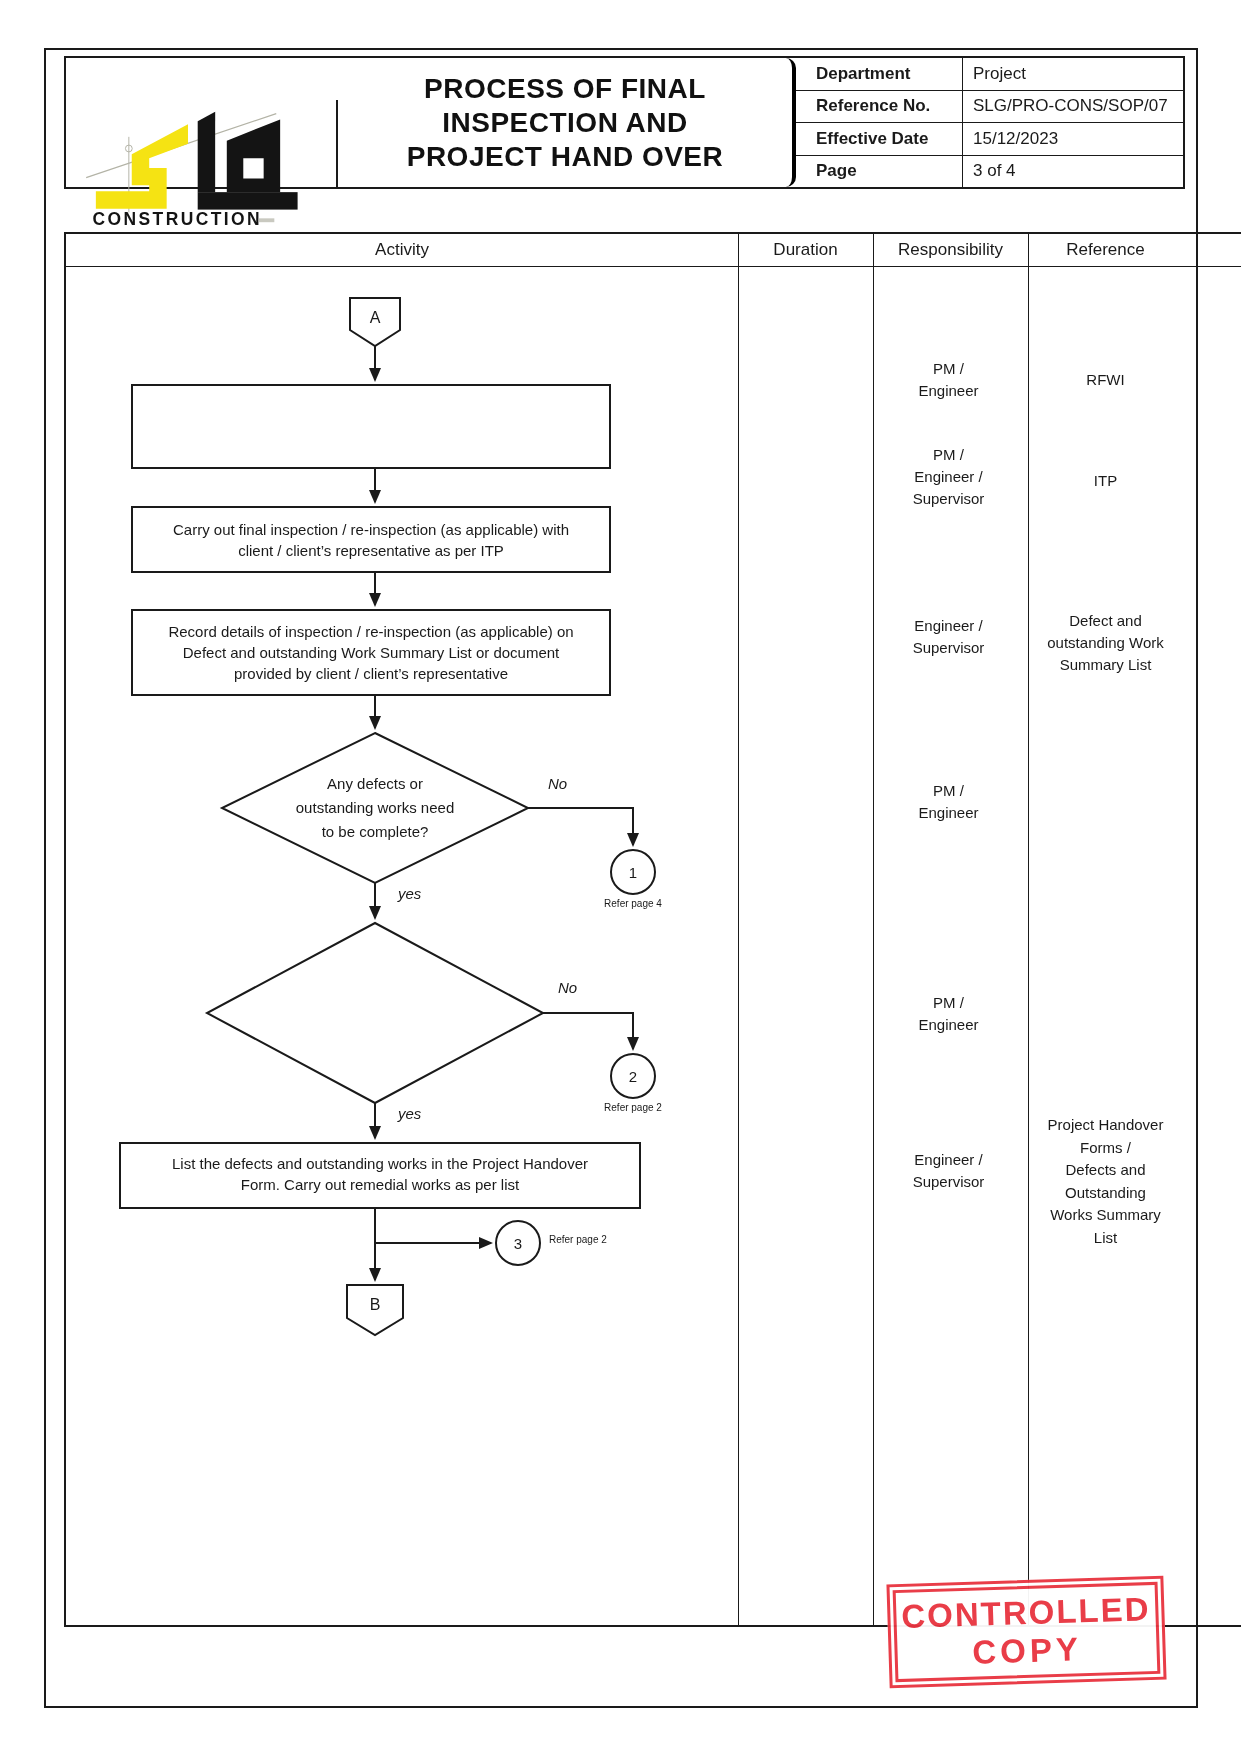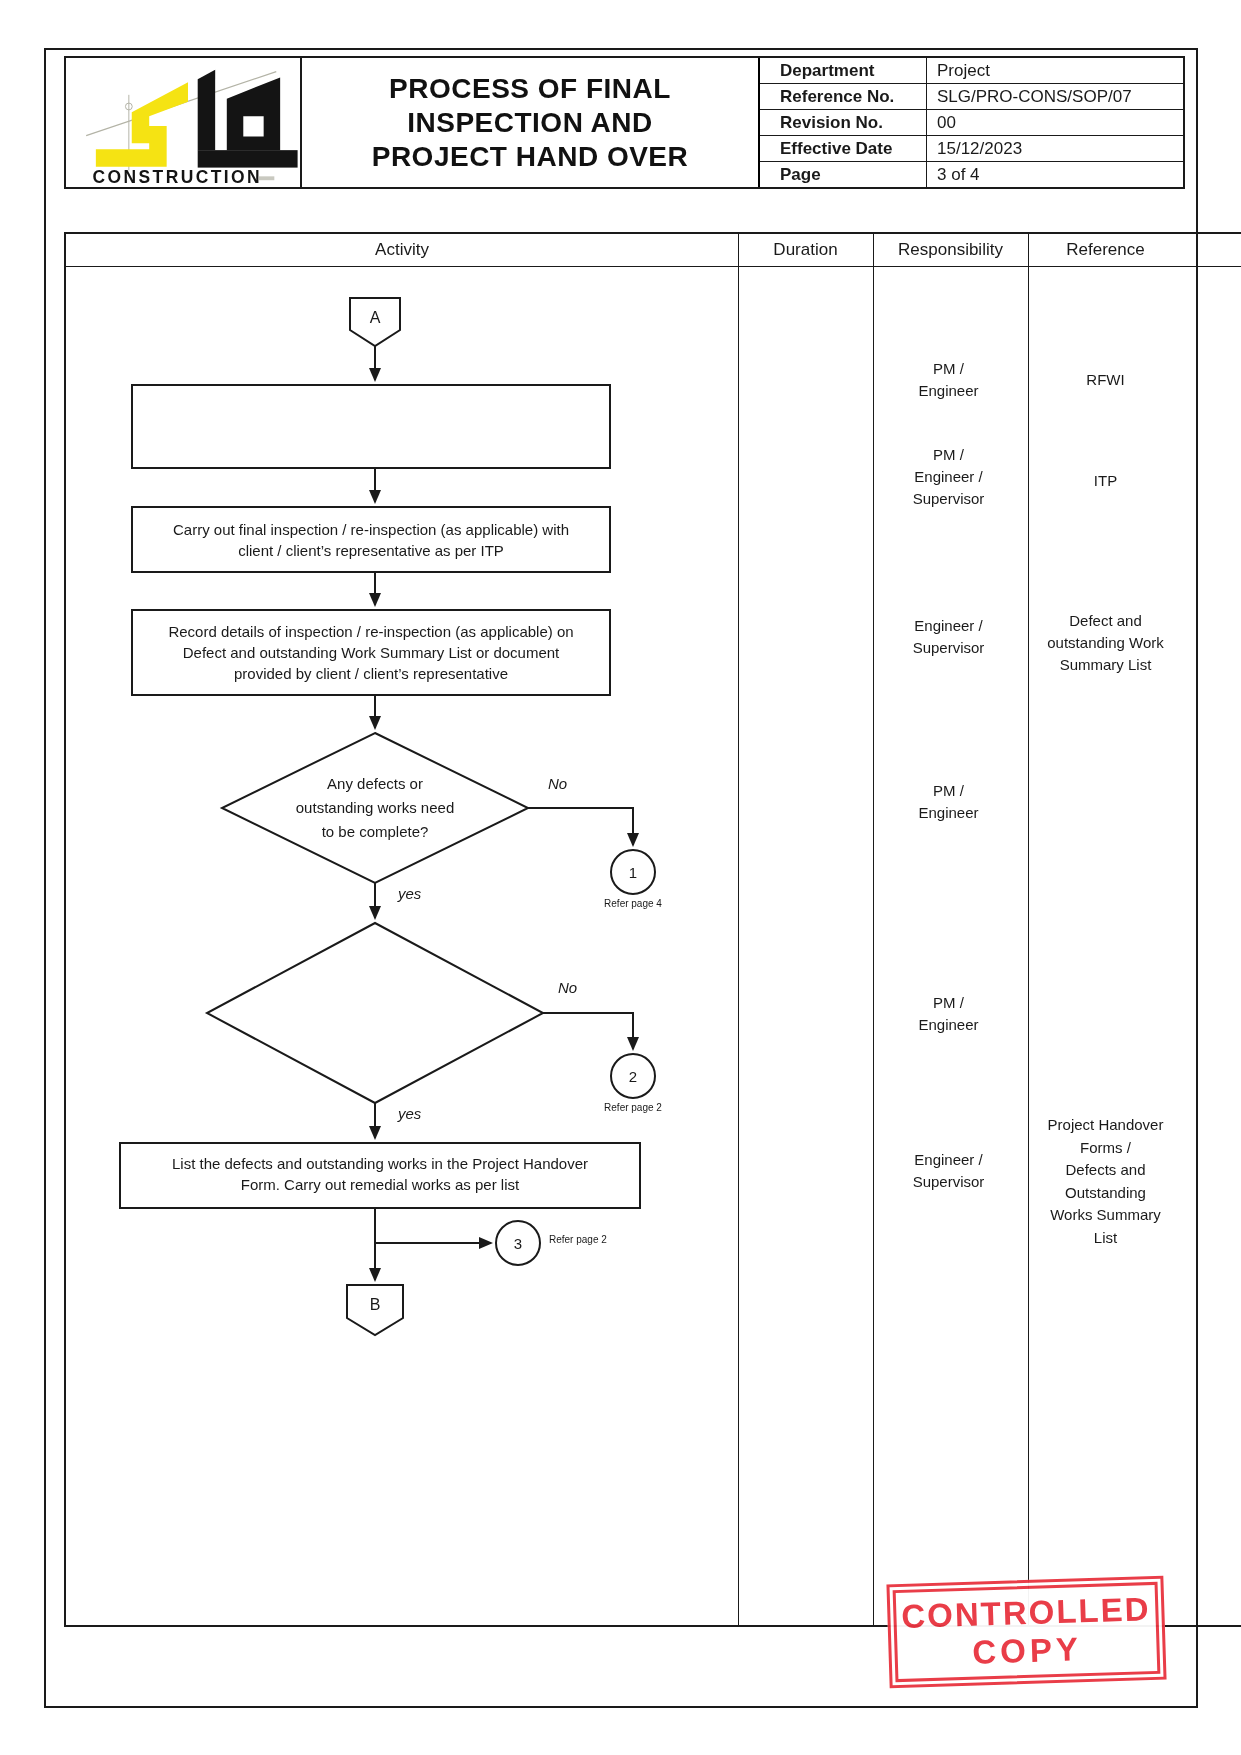--- a/index.html
+++ b/index.html
@@ -8,22 +8,22 @@
     font-family:"Liberation Sans", sans-serif; color:#1a1a1a; overflow:hidden;
   }
   .abs { position:absolute; }
   .pre { white-space:pre-line; }
   .center { display:flex; align-items:center; justify-content:center; text-align:center; }
 
   .outer-frame { left:44px; top:48px; width:1150px; height:1656px; border:2px solid #1a1a1a; }
 
   
   .header-table { left:64px; top:56px; width:1121px; height:133px; border:2px solid #1a1a1a; display:flex; box-sizing:border-box; }
-  .logo-cell  { width:236px; border-right:2px solid #1a1a1a; box-sizing:border-box; position:relative; }
-  .title-cell { width:458px; border-right:2px solid #000000; box-sizing:border-box; }
+  .logo-cell  { width:272px; border-right:2px solid #1a1a1a; box-sizing:border-box; position:relative;margin-top:42px; }
+  .title-cell { width:458px; border-right:4px solid #000000; box-sizing:border-box;border-radius:10px; }
   .doc-title  { font-size:28px; font-weight:bold; line-height:34px; letter-spacing:0.5px; color:#111; }
   .info-table { flex:1; display:flex; flex-direction:column; }
   .info-row { flex:1; display:flex; border-bottom:1.5px solid #1a1a1a; }
   .info-row:last-child { border-bottom:none; }
   .info-label { width:167px; border-right:1.5px solid #1a1a1a; font-weight:bold; font-size:17px; display:flex; align-items:center; padding-left:20px; box-sizing:border-box; }
   .info-value { flex:1; font-size:17px; display:flex; align-items:center; padding-left:10px; }
 
   
   .main-table { left:64px; top:232px; width:1183px; height:1395px; border:2px solid #1a1a1a; box-sizing:border-box; }
   .col-div { position:absolute; top:0; bottom:0; width:0; border-left:1.5px solid #1a1a1a; }
@@ -75,24 +75,20 @@
 PROJECT HAND OVER</div>
     </div>
     <div class="info-table">
       <div class="info-row">
         <div class="info-label">Department</div>
         <div class="info-value">Project</div>
       </div>
       <div class="info-row">
         <div class="info-label">Reference No.</div>
         <div class="info-value">SLG/PRO-CONS/SOP/07</div>
-      </div>
-      <div class="info-row">
-        <div class="info-label">Revision No.</div>
-        <div class="info-value">00</div>
       </div>
       <div class="info-row">
         <div class="info-label">Effective Date</div>
         <div class="info-value">15/12/2023</div>
       </div>
       <div class="info-row">
         <div class="info-label">Page</div>
         <div class="info-value">3 of 4</div>
       </div>
     </div>

